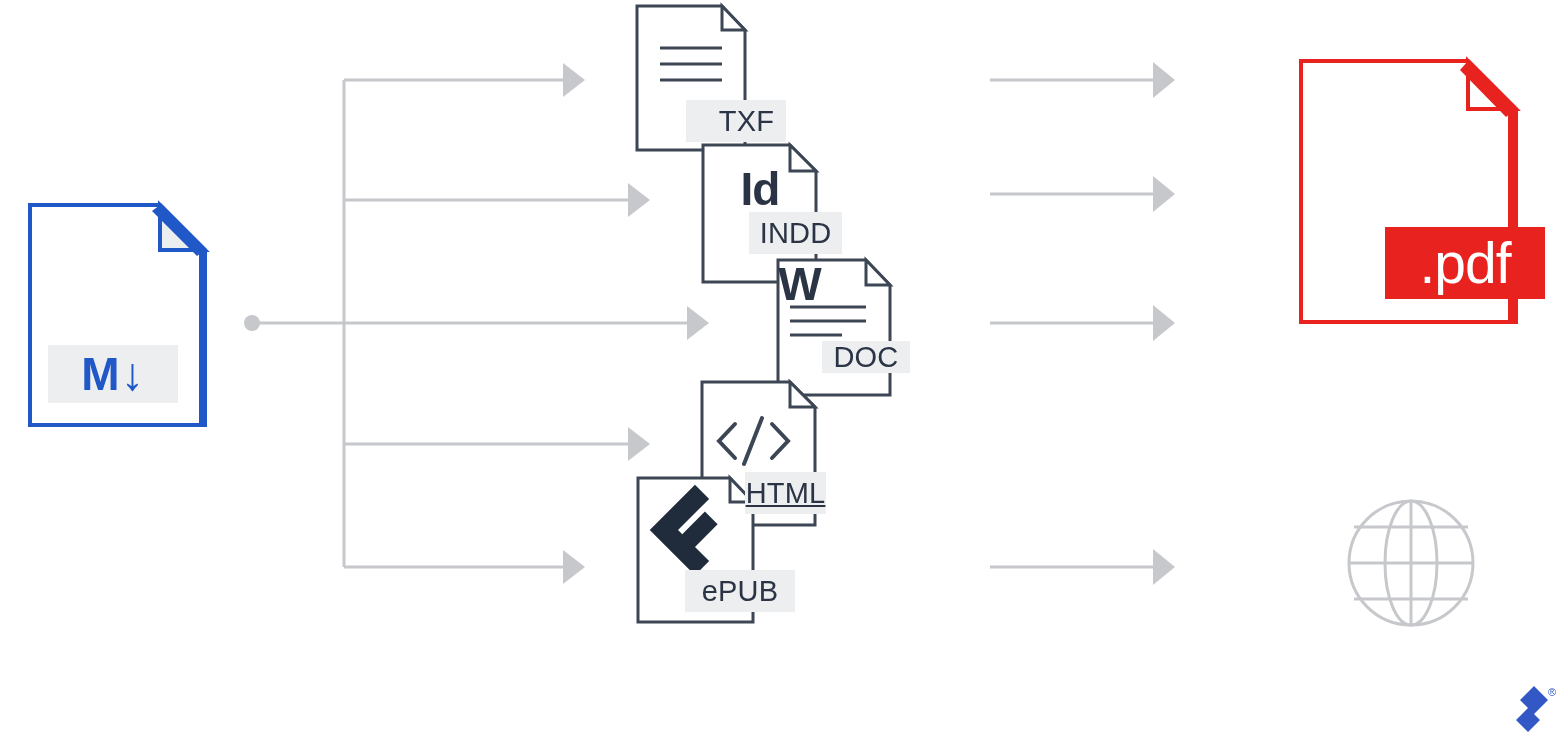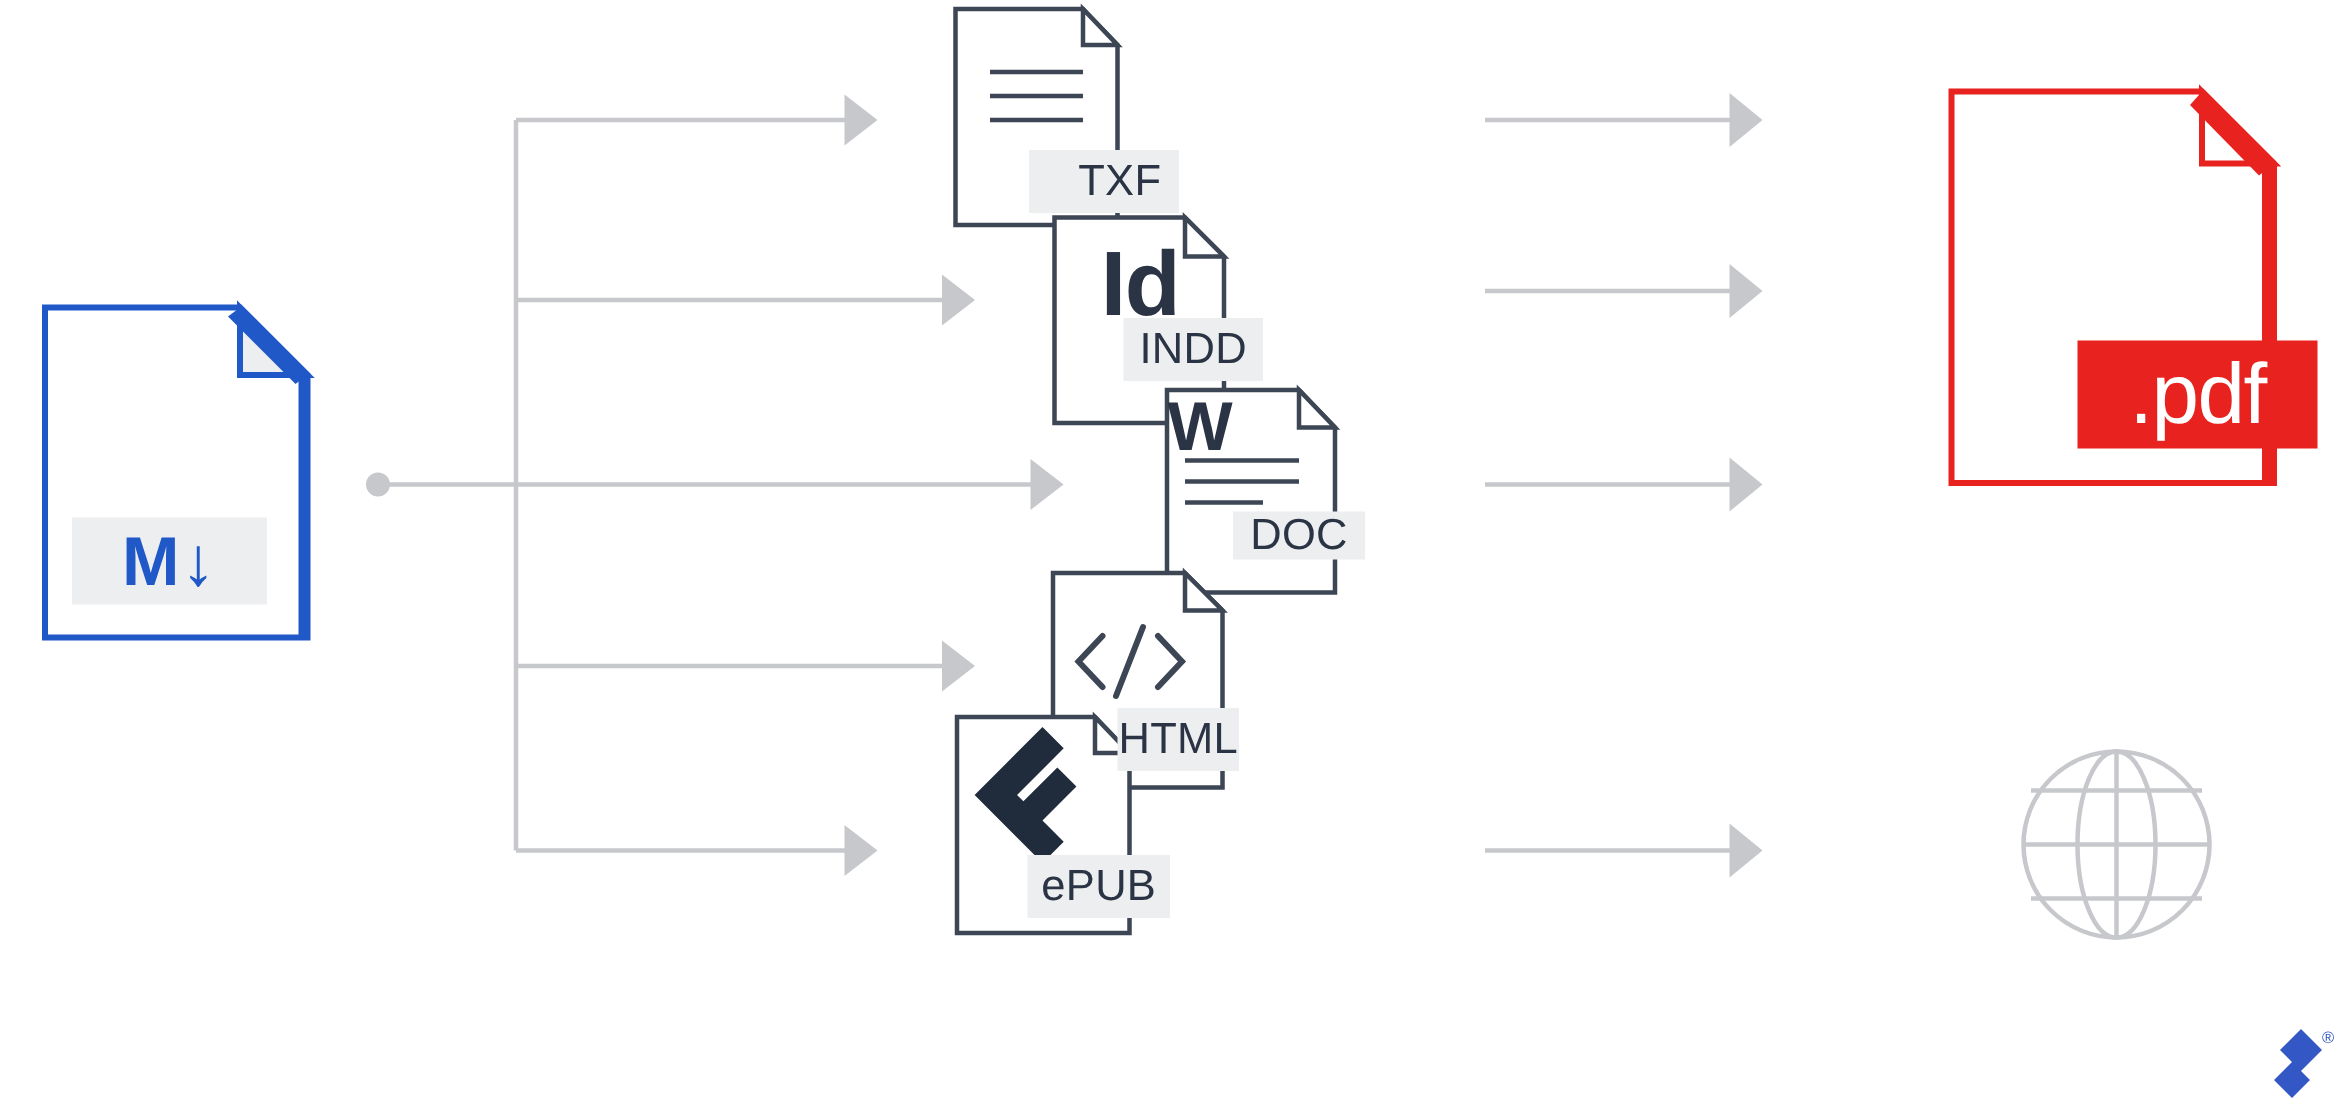--- a/index.html
+++ b/index.html
@@ -29,21 +29,21 @@
     font-weight: 700;
     font-size: 46px;
     letter-spacing: 1px;
   }
   .glyph {
     position: absolute;
     color: #2b3445;
     display: flex; align-items: center; justify-content: center;
     white-space: nowrap;
   }
-  .glyph.id { font-size: 61px; font-weight: 700; letter-spacing: -1px; }
+  .glyph.id { font-size: 46px; font-weight: 700; letter-spacing: -1px; }
   .glyph.w  { font-size: 46px; font-weight: 700; }
   .pdf-banner {
     position: absolute;
     background: #e8221f;
     color: #ffffff;
     font-size: 57px;
     font-weight: 400;
     letter-spacing: -1px;
     display: flex; align-items: center; justify-content: center;
     white-space: nowrap;
@@ -177,21 +177,21 @@
     <div class="chip md" style="left:48px; top:345px; width:130px; height:58px;">M↓</div>
 
     <div class="chip" style="left:686px; top:100px; width:100px; height:42px;padding-left:31px;">TXF</div>
 
     <div class="glyph id" style="left:728px; top:158px; width:64px; height:62px;">Id</div>
     <div class="chip" style="left:749px; top:212px; width:93px; height:42px;">INDD</div>
 
     <div class="glyph w" style="left:778px; top:262px; width:44px; height:44px;">W</div>
     <div class="chip" style="left:822px; top:341px; width:88px; height:32px;">DOC</div>
 
-    <div class="chip" style="left:745px; top:472px; width:81px; height:42px;">HTML</div>
+    <div class="chip" style="left:745px; top:472px; width:81px; height:42px;text-decoration:underline;">HTML</div>
 
-    <div class="chip" style="left:685px; top:570px; width:95px; height:42px;">ePUB</div>
+    <div class="chip" style="left:685px; top:570px; width:110px; height:42px;">ePUB</div>
 
     <div class="pdf-banner" style="left:1385px; top:227px; width:160px; height:72px;">.pdf</div>
 
     <div class="tm" style="left:1548px; top:686px;">®</div>
   </div>
 </div>
 
 </body></html>

